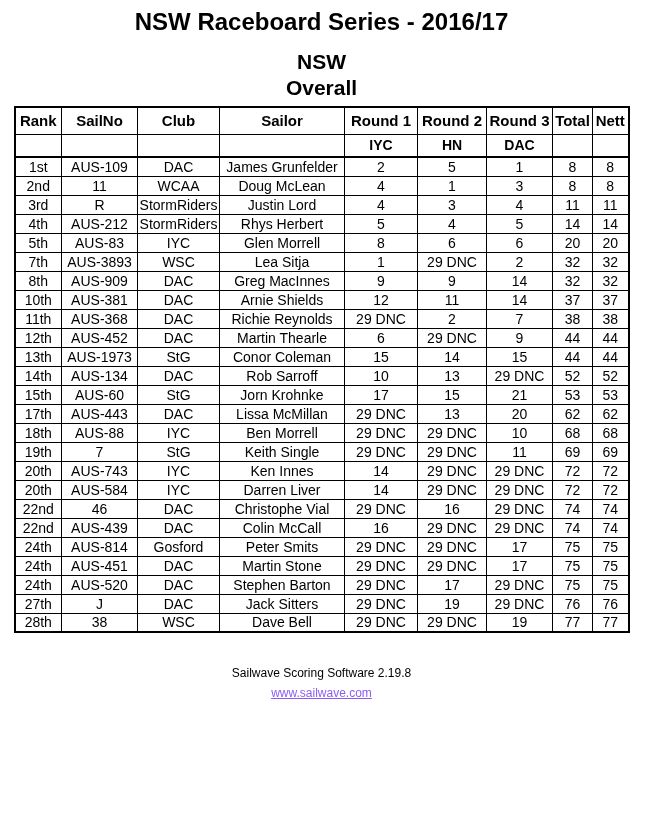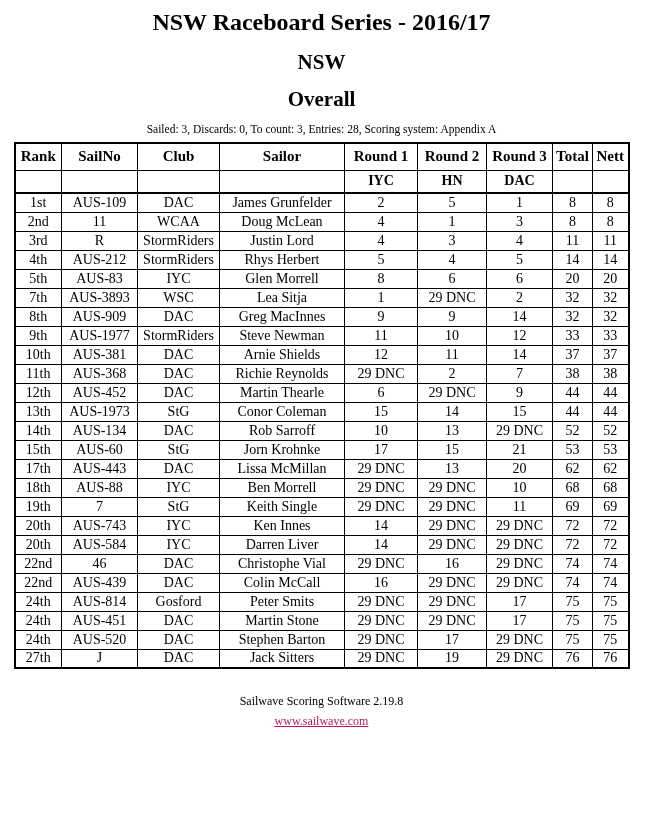--- a/index.html
+++ b/index.html
@@ -7,38 +7,37 @@
     width: 649px;
     background: #ffffff;
     font-family: "Liberation Sans", sans-serif;
     color: #000000;
   }
   .page {
     width: 643px;
     height: 833px;
     background: #ffffff;
     overflow: hidden;
-    font-family: Liberation Serif, serif;
   }
   .page-title {
     text-align: center;
     font-size: 24px;
     font-weight: bold;
     margin-top: 8px;
     line-height: 28px;
   }
   .heading2 {
     text-align: center;
     font-size: 21px;
     font-weight: bold;
     line-height: 24px;
   }
   .region-title  { margin-top: 14px; }
   .results-title { margin-top: 15px; }
-  .section-title { margin-top: 13px; }
+  .section-title { margin-top: 2px; }
   .series-summary {
     text-align: center;
     font-size: 11.5px;
     line-height: 14px;
     margin-top: 11px;
     margin-bottom: 3px;
   }
   table.results {
     table-layout: fixed;
     width: 614px;
@@ -65,40 +64,39 @@
     height: 23px;
     border-bottom: 2px solid #000000;
   }
   tbody td {
     font-size: 14px;
     font-weight: normal;
     height: 19px;
   }
   .footer {
     text-align: center;
-    margin-top: 24px;
+    margin-top: 32px;
     font-size: 12px;
     line-height: 16px;
   }
   .footer-link-wrap { margin-top: 4px; }
   a.sailwave-link {
     text-decoration: underline;
     cursor: pointer;
   }
 </style>
 </head>
 <body>
 
 <div class="page">
 
   <div class="page-title">NSW Raceboard Series - 2016/17</div>
   <div class="heading2 region-title">NSW</div>
   <div class="heading2 section-title">Overall</div>
 
-  <div class="series-summary">Sailed: 3, Discards: 0, To count: 3, Entries: 28, Scoring system: Appendix A</div>
 
   <table class="results">
     <colgroup>
       <col style="width:47px">
       <col style="width:76px">
       <col style="width:82px">
       <col style="width:125px">
       <col style="width:73px">
       <col style="width:69px">
       <col style="width:66px">
@@ -201,31 +199,20 @@
           <td>AUS-909</td>
           <td>DAC</td>
           <td>Greg MacInnes</td>
           <td>9</td>
           <td>9</td>
           <td>14</td>
           <td>32</td>
           <td>32</td>
         </tr>
         <tr>
-          <td>9th</td>
-          <td>AUS-1977</td>
-          <td>StormRiders</td>
-          <td>Steve Newman</td>
-          <td>11</td>
-          <td>10</td>
-          <td>12</td>
-          <td>33</td>
-          <td>33</td>
-        </tr>
-        <tr>
           <td>10th</td>
           <td>AUS-381</td>
           <td>DAC</td>
           <td>Arnie Shields</td>
           <td>12</td>
           <td>11</td>
           <td>14</td>
           <td>37</td>
           <td>37</td>
         </tr>
@@ -398,23 +385,34 @@
           <td>27th</td>
           <td>J</td>
           <td>DAC</td>
           <td>Jack Sitters</td>
           <td>29 DNC</td>
           <td>19</td>
           <td>29 DNC</td>
           <td>76</td>
           <td>76</td>
         </tr>
+        <tr>
+          <td>28th</td>
+          <td>38</td>
+          <td>WSC</td>
+          <td>Dave Bell</td>
+          <td>29 DNC</td>
+          <td>29 DNC</td>
+          <td>19</td>
+          <td>77</td>
+          <td>77</td>
+        </tr>
       </tbody>
   </table>
 
   <div class="footer">
     <div>Sailwave Scoring Software 2.19.8</div>
     <div class="footer-link-wrap">
-      <a class="sailwave-link" href="#" style="color: #be185d;">www.sailwave.com</a>
+      <a class="sailwave-link" href="#" style="color: #8b5cf6;">www.sailwave.com</a>
     </div>
   </div>
 
 </div>
 
 </body></html>

